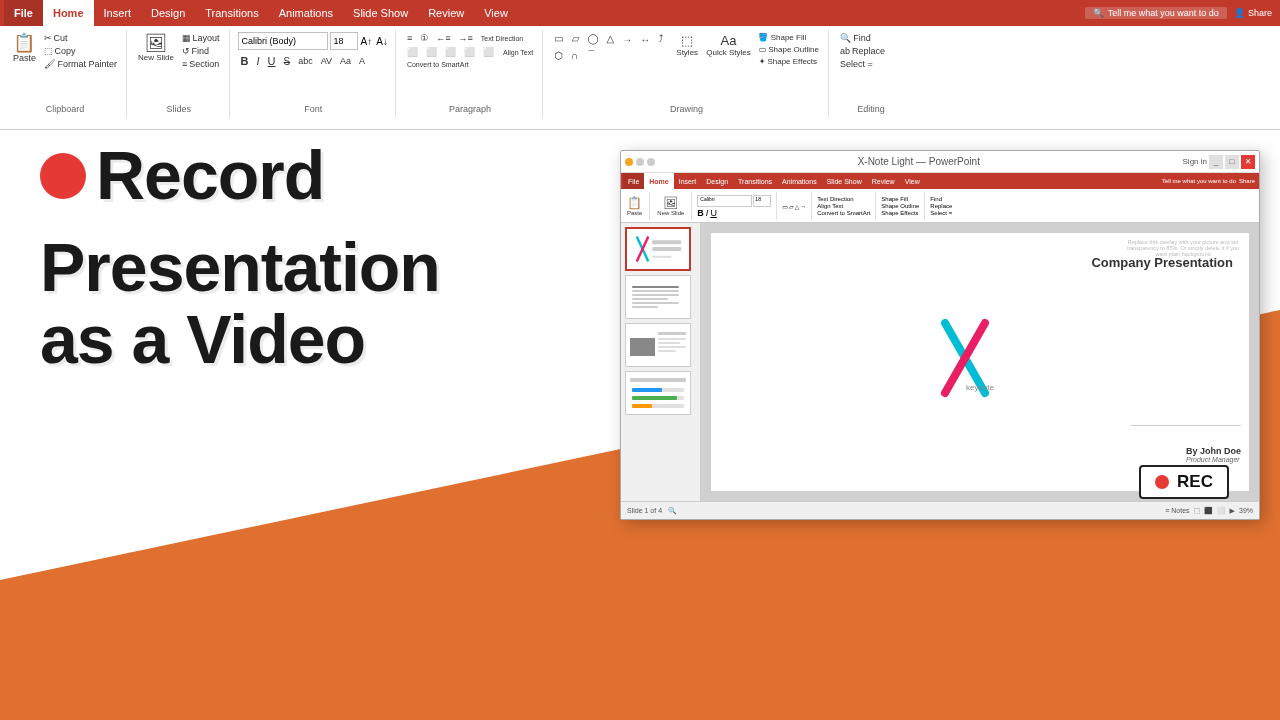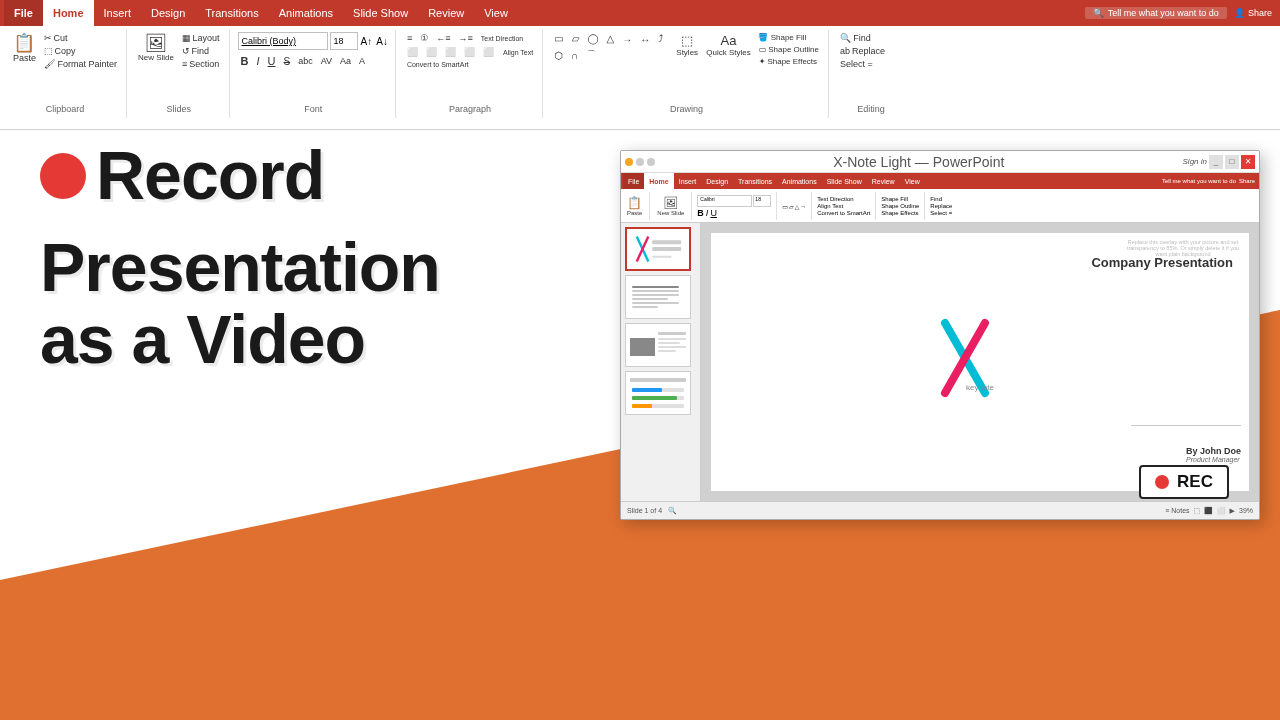--- a/index.html
+++ b/index.html
@@ -231,21 +231,21 @@
       gap: 3px;
     }
     .ppt-titlebar-dot {
       width: 8px; height: 8px;
       border-radius: 50%;
       background: #ccc;
     }
     .ppt-titlebar-title {
       flex: 1;
       text-align: center;
-      font-size: 14px;
+      font-size: 10px;
       color: #555;
     }
     .ppt-titlebar-ctrl {
       width: 14px; height: 14px;
       background: #e0e0e0;
       display: flex; align-items: center; justify-content: center;
       font-size: 8px; color: #555; cursor: pointer;
     }
 
     
@@ -489,21 +489,21 @@
           <div class="ribbon-btn-small">↺ <span>Find</span></div>
           <div class="ribbon-btn-small">≡ <span>Section</span></div>
         </div>
       </div>
       <div class="ribbon-group-label">Slides</div>
     </div>
 
     <div class="ribbon-group" style="min-width:160px;">
       <div style="display:flex;flex-direction:column;gap:2px;width:100%;">
         <div class="font-row">
-          <div class="font-box" style="width:90px;font-size:9px;text-decoration:underline;">Calibri (Body)</div>
+          <div class="font-box" style="width:90px;font-size:9px;">Calibri (Body)</div>
           <div class="font-size-box">18</div>
           <div style="font-size:10px;cursor:pointer;padding:0 1px;">A↑</div>
           <div style="font-size:10px;cursor:pointer;padding:0 1px;">A↓</div>
         </div>
         <div class="font-row">
           <div class="ribbon-btn-small" style="font-weight:700;font-size:11px;">B</div>
           <div class="ribbon-btn-small" style="font-style:italic;font-size:11px;">I</div>
           <div class="ribbon-btn-small" style="text-decoration:underline;font-size:11px;">U</div>
           <div class="ribbon-btn-small" style="text-decoration:line-through;font-size:10px;">S</div>
           <div class="ribbon-btn-small" style="font-size:9px;">abc</div>
@@ -597,21 +597,21 @@
   </div>
 
   <div class="ppt-window">
 
     <div class="ppt-titlebar">
       <div class="ppt-titlebar-dot" style="background:#f5a623;"></div>
       <div class="ppt-titlebar-dot"></div>
       <div class="ppt-titlebar-dot"></div>
       <div class="ppt-titlebar-title">X-Note Light — PowerPoint</div>
       <div style="display:flex;gap:2px;align-items:center;">
-        <span style="font-size:8px;color:#555;font-style:italic;">Sign in</span>
+        <span style="font-size:8px;color:#555;">Sign in</span>
         <div class="ppt-titlebar-ctrl">_</div>
         <div class="ppt-titlebar-ctrl">□</div>
         <div class="ppt-titlebar-ctrl" style="background:#e53935;color:#fff;">✕</div>
       </div>
     </div>
 
     <div class="ppt-ribbon">
       <div class="ppt-ribbon-tabs">
         <div class="ppt-rtab file-t">File</div>
         <div class="ppt-rtab active">Home</div>

